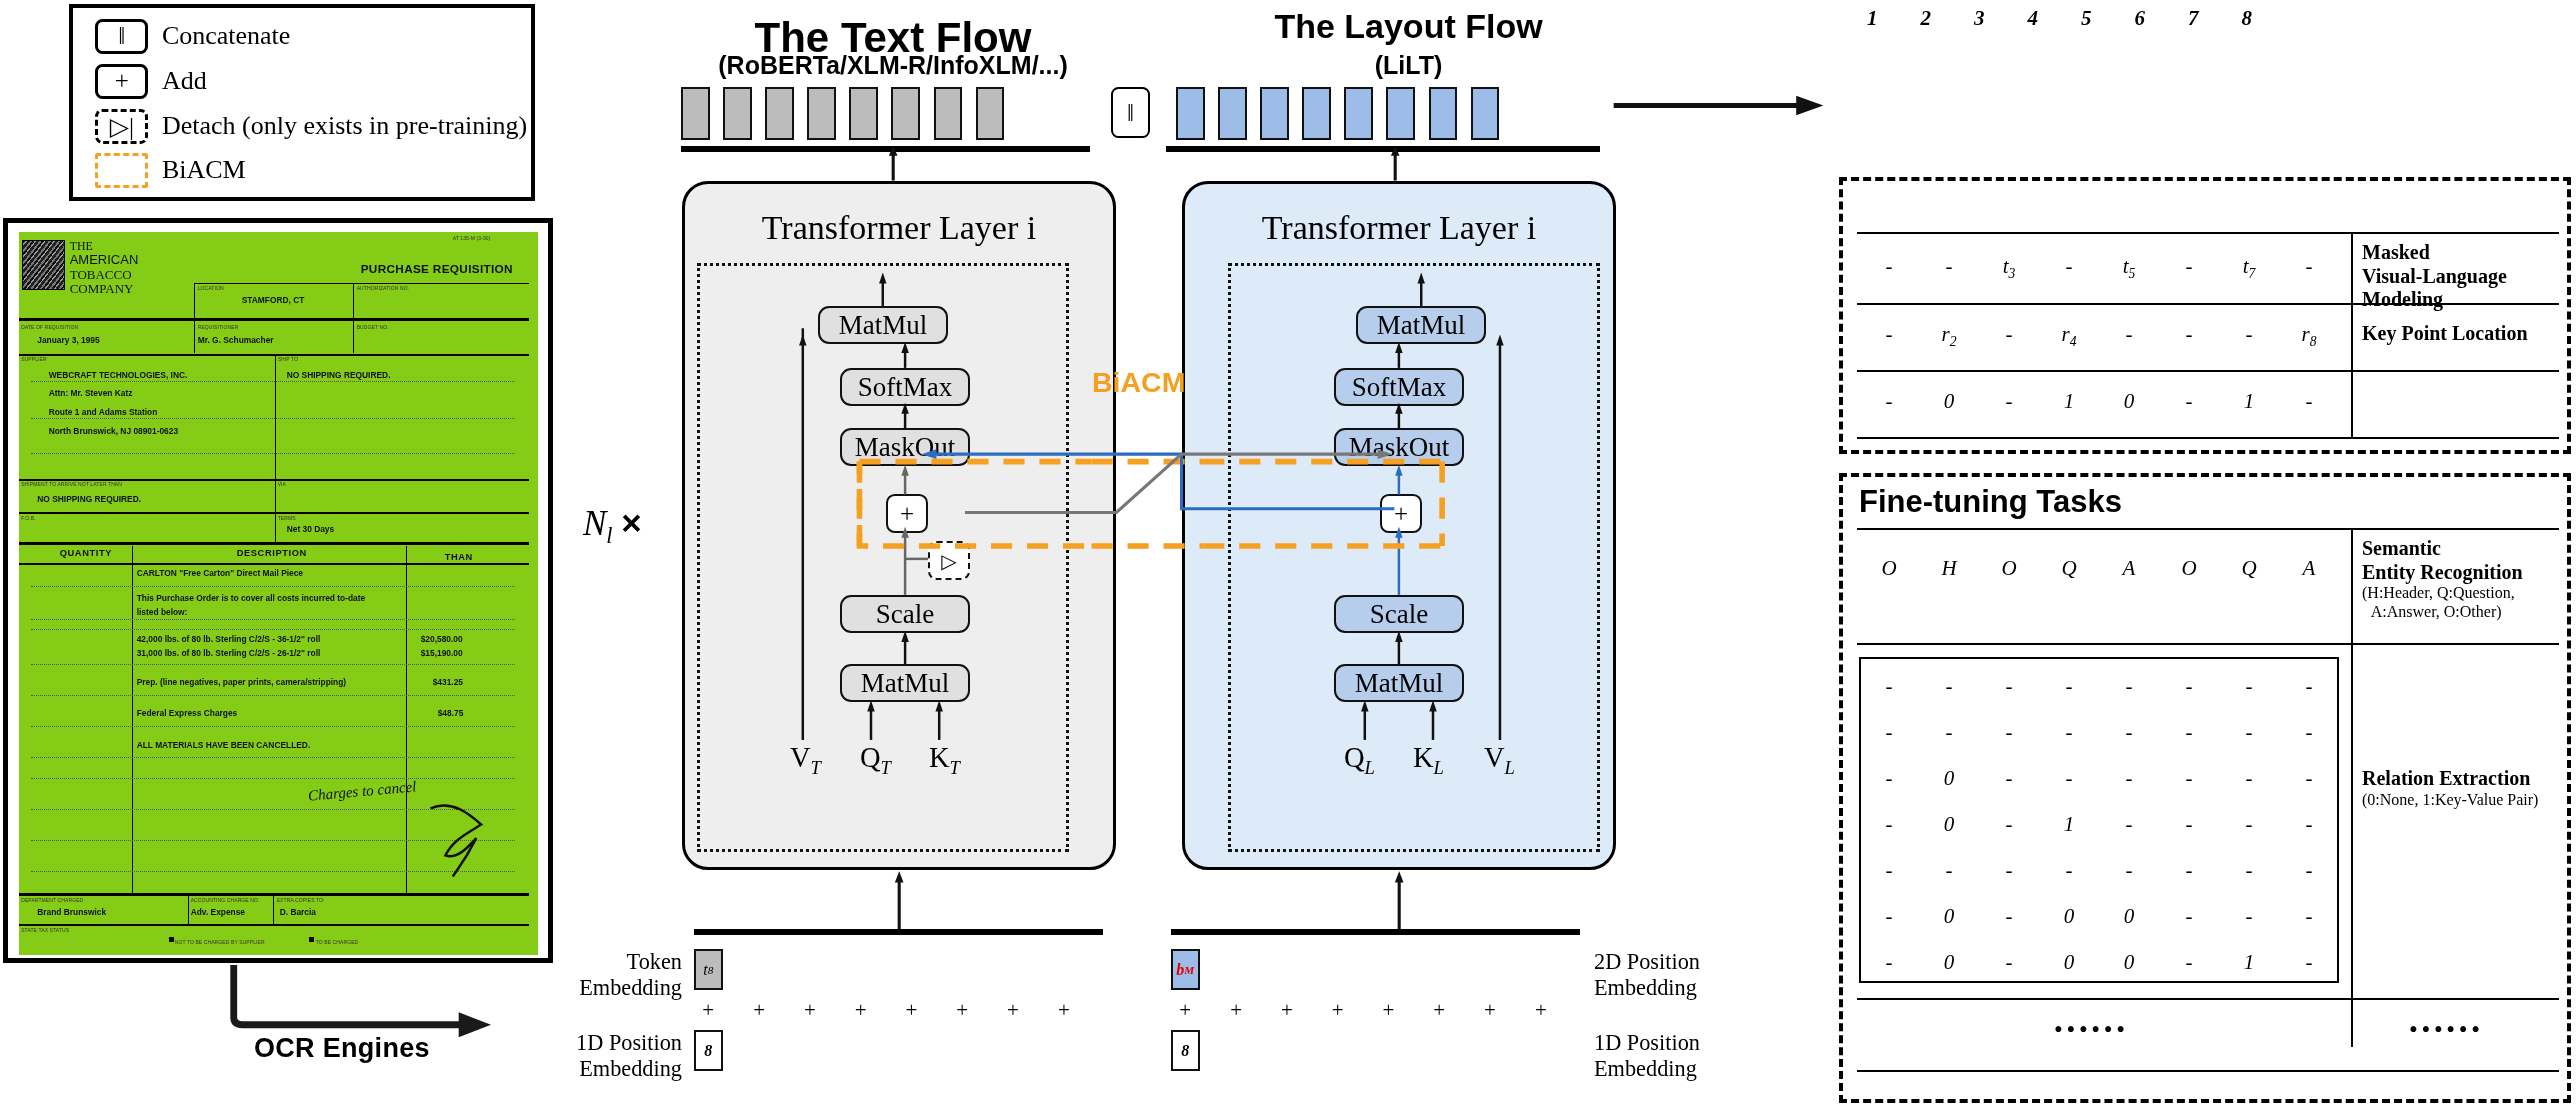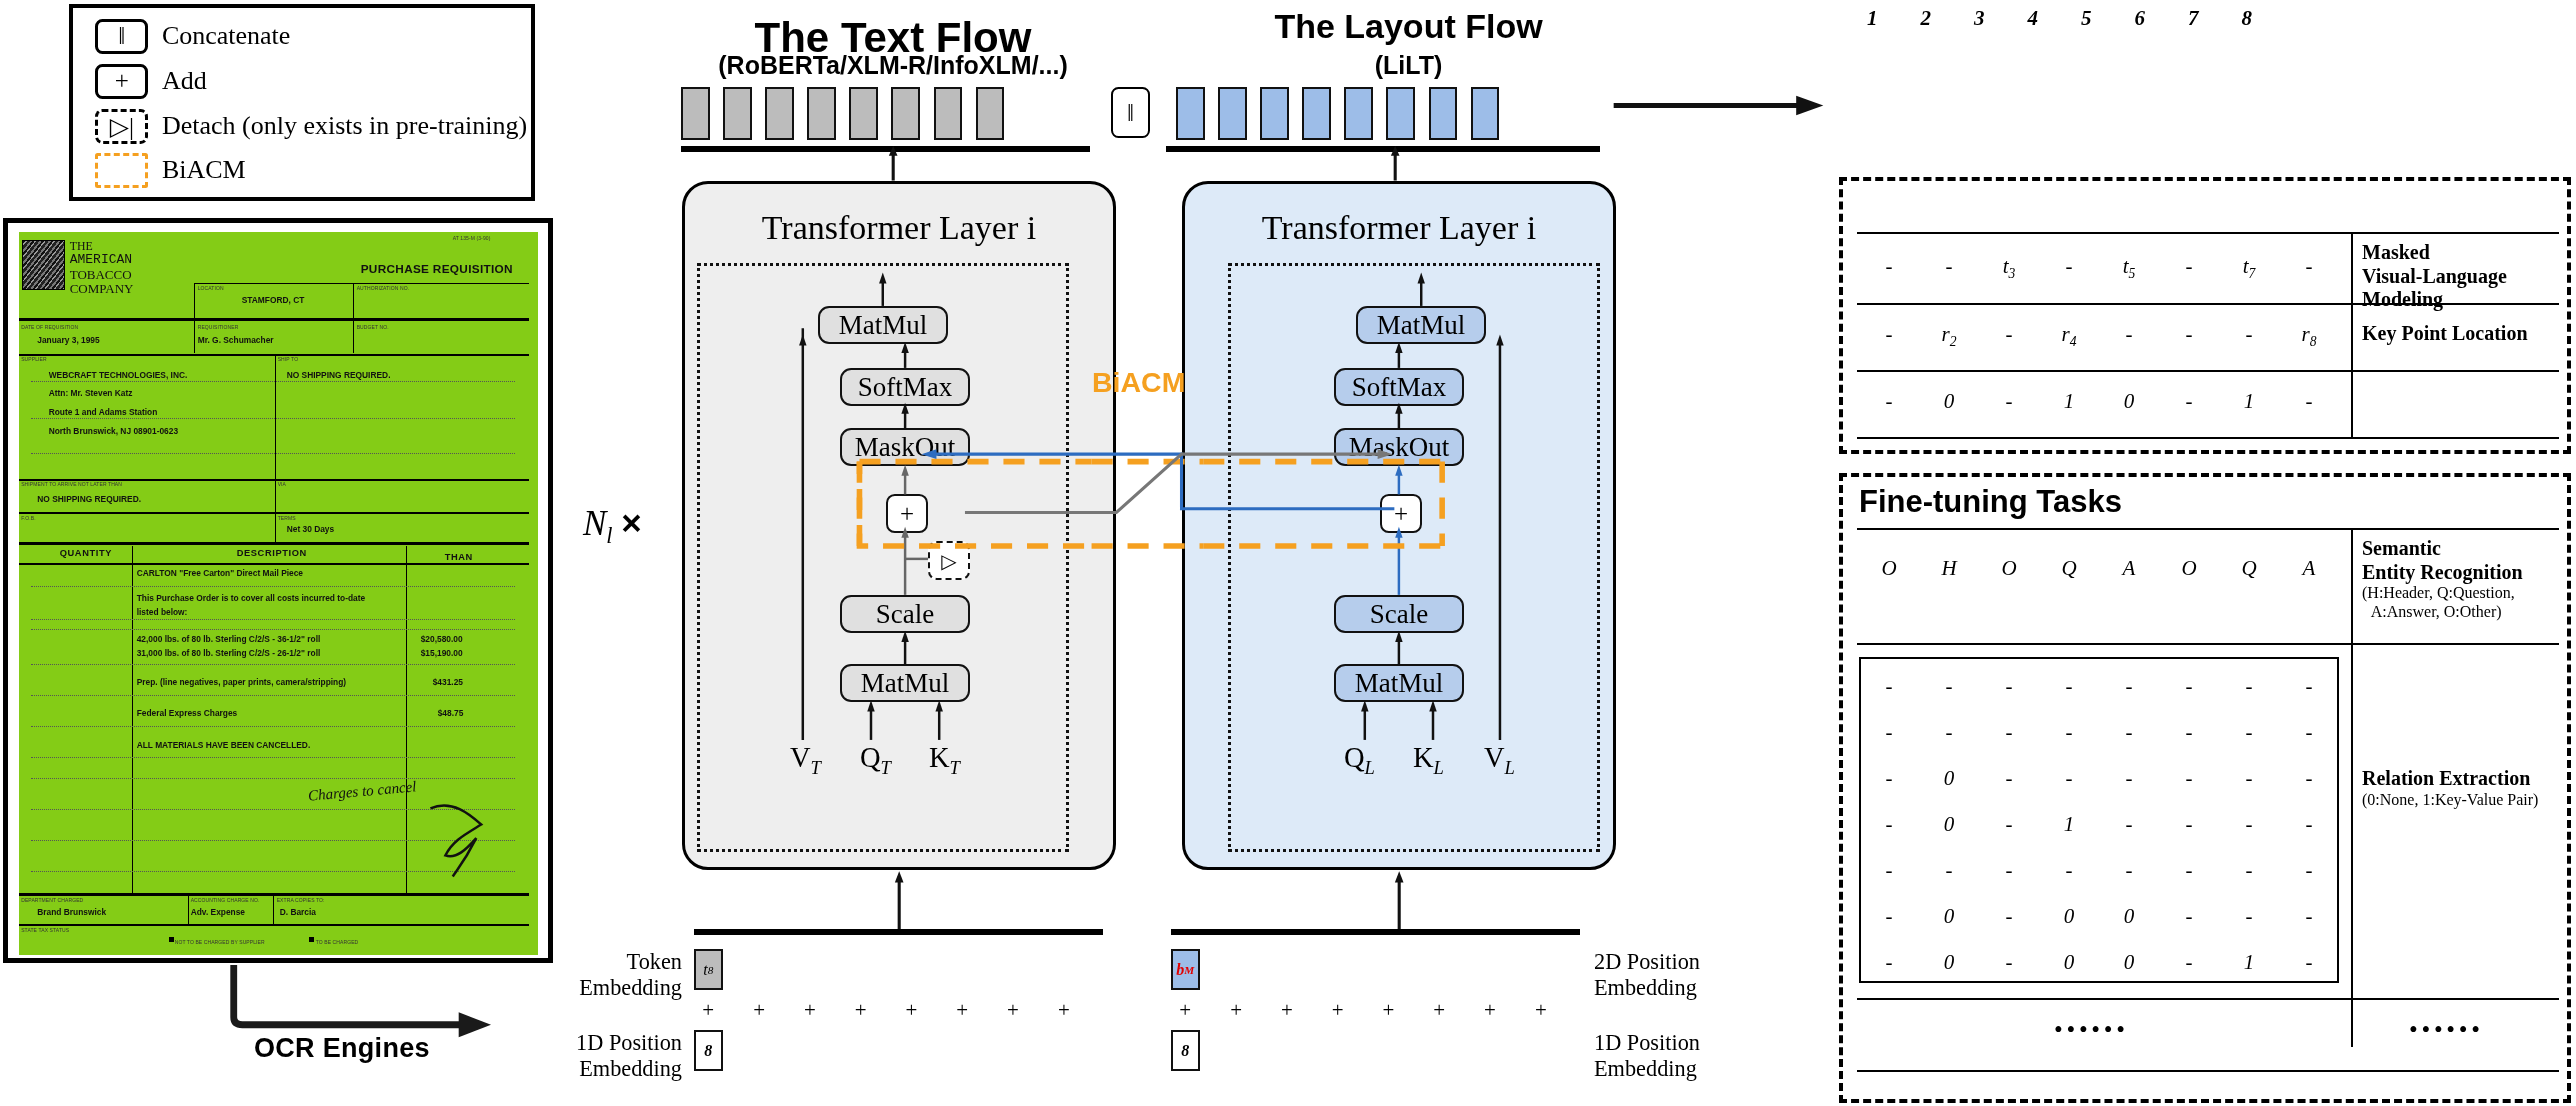--- a/index.html
+++ b/index.html
@@ -126,21 +126,21 @@
     <div class="lg-ico lg-orange"></div>
     <div class="lg-txt">BiACM</div>
   </div>
 </div>
 
 <div id="docwrap" class="abs">
  <div id="doc">
   <div id="logo"></div>
   <div class="dtxt dsm" style="left:434px;top:3.7px">AT 135-M (3-90)</div>
   <div class="dtxt" style="left:51px;top:7.4px;font-size:11.8px;font-family:'Liberation Serif',serif">THE</div>
-  <div class="dtxt" style="left:51px;top:20.5px;font-size:13px;font-family:Liberation Mono, monospace">AMERICAN</div>
+  <div class="dtxt" style="left:51px;top:20.5px;font-size:13px;font-family:Liberation Sans, sans-serif">AMERICAN</div>
   <div class="dtxt" style="left:51px;top:35px;font-size:13px;font-family:Liberation Serif, serif">TOBACCO</div>
   <div class="dtxt" style="left:51px;top:49px;font-size:13px;font-family:'Liberation Serif',serif">COMPANY</div>
   <div class="dtxt dbg" style="left:342px;top:30px">PURCHASE REQUISITION</div>
 
   <div class="dl" style="left:175px;top:51px;width:1.2px;height:36px"></div>
   <div class="dl" style="left:334px;top:51px;width:1.2px;height:36px"></div>
   <div class="dl" style="left:175px;top:51px;width:335px;height:0.9px"></div>
   <div class="dtxt dsm" style="left:179px;top:53px">LOCATION</div>
   <div class="dtxt dmd" style="left:223px;top:63px">STAMFORD, CT</div>
   <div class="dtxt dsm" style="left:338px;top:53px">AUTHORIZATION NO.</div>

